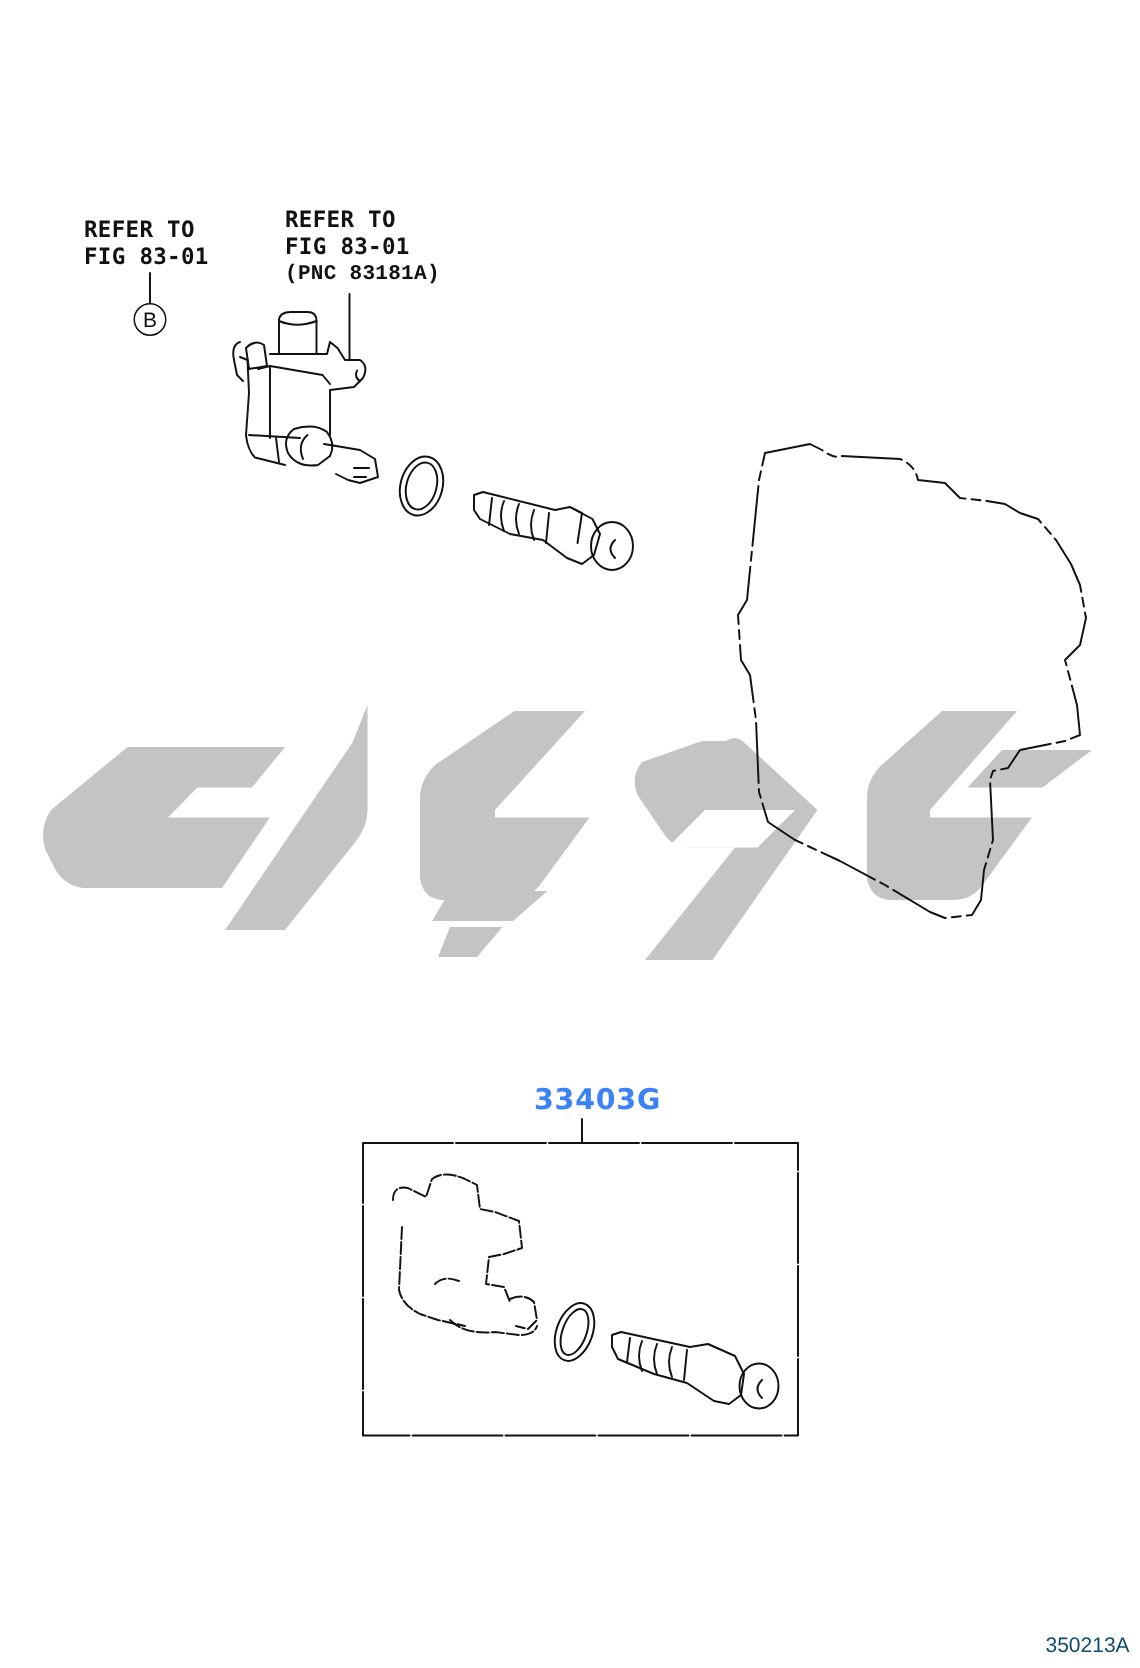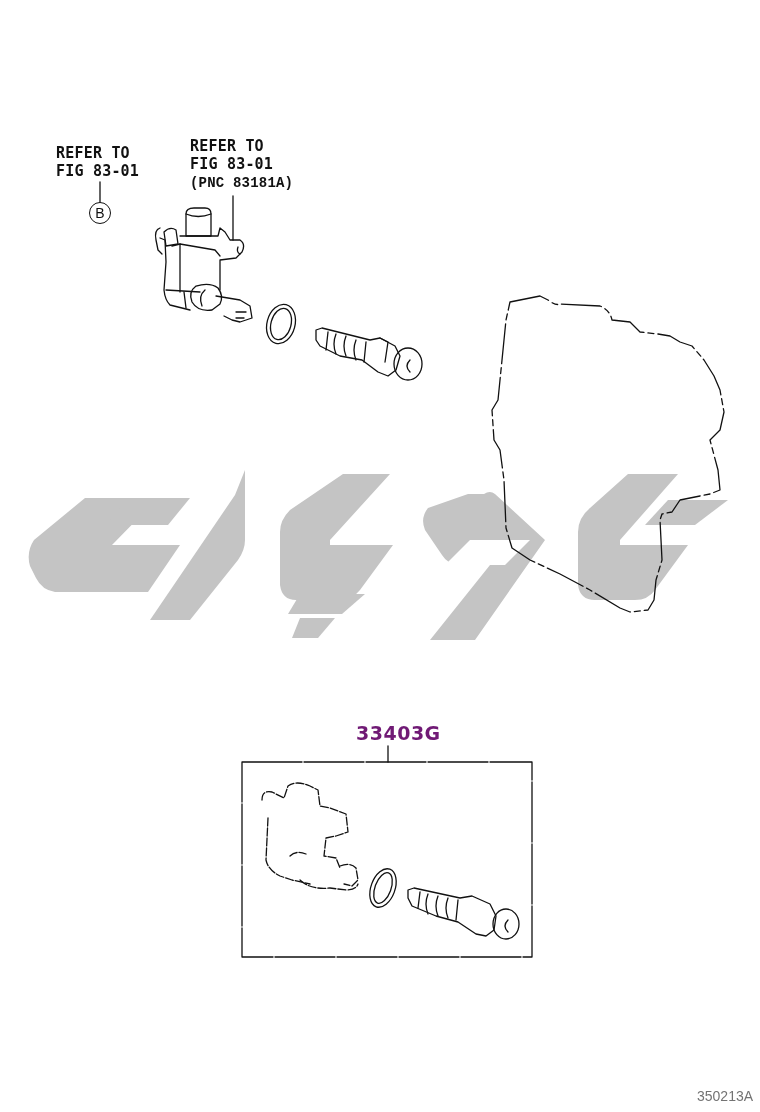--- a/index.html
+++ b/index.html
@@ -13,28 +13,28 @@
       line-height: 18px;
       color: #111111;
       white-space: pre;
       letter-spacing: 0.2px;
     }
     .part-number {
       position: absolute;
       font-family: "DejaVu Sans", "Liberation Sans", sans-serif;
       font-weight: bold;
       font-size: 19px;
-      color: #701a75;
+      color: #3b82f6;
       letter-spacing: 0.5px;
     }
     .figure-id {
       position: absolute;
       font-family: "Liberation Sans", "DejaVu Sans", sans-serif;
       font-size: 14px;
-      color: #737373;
+      color: #0c4a6e;
     }
     .callout-circle {
       position: absolute;
       width: 20px; height: 20px;
       border: 1px solid #111111;
       border-radius: 50%;
       font-family: "Liberation Sans", "DejaVu Sans", sans-serif;
       font-size: 14px;
       line-height: 20px;
       text-align: center;

